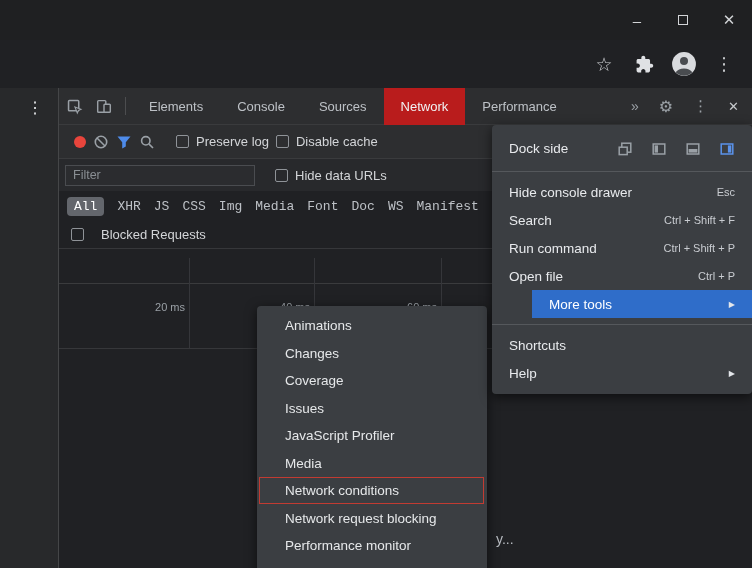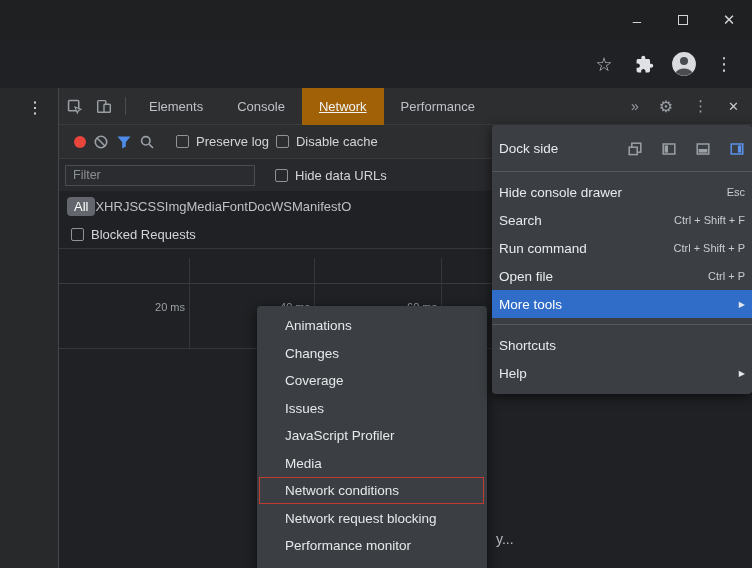--- a/index.html
+++ b/index.html
@@ -27,21 +27,21 @@
 
   
   .devtools { position:absolute; left:58px; top:88px; width:574px; height:480px;
               background:#202124; border-left:1px solid #454648; }
 
   .dt-tabbar { position:absolute; left:0; top:0; width:693px; height:37px; background:#2d2e30;
                border-bottom:1px solid #3a3b3d; display:flex; align-items:center; }
   .tb-icon { width:30px; height:37px; display:flex; align-items:center; justify-content:center; }
   .tb-sep { width:1px; height:18px; background:#4c4d4f; margin:0 6px; }
   .dt-tab { padding:0 17px; height:37px; display:flex; align-items:center; font-size:13px; color:#bdc1c6; white-space:nowrap; }
-  .dt-tab.selected { background:#a16207; color:#f1f3f4;text-decoration:underline; }
+  .dt-tab.selected { background:#b91c1c; color:#f1f3f4; }
   .tabbar-right { margin-left:auto; display:flex; align-items:center; gap:20px; padding-right:13px; }
   .chev { color:#9aa0a6; font-size:14px; }
   .gear { color:#9aa0a6; font-size:16px; }
   .vdots { color:#9aa0a6; font-size:15px; }
   .closex { color:#c7cacd; font-size:13px; }
 
   .dt-toolbar { position:absolute; left:0; top:37px; width:693px; height:34px; background:#2d2e30;
                 border-bottom:1px solid #3a3b3d; display:flex; align-items:center; gap:7px; padding-left:15px; }
   .record-dot { width:12px; height:12px; border-radius:50%; background:#e8453c; }
   .cb-group { display:flex; align-items:center; gap:7px; }
@@ -50,44 +50,44 @@
   .cb-label { font-size:13px; color:#d3d5d8; white-space:nowrap; }
 
   .dt-filterbar { position:absolute; left:0; top:71px; width:693px; height:32px; background:#28292c;
                   display:flex; align-items:center; gap:20px; padding-left:6px; }
   .filter-input { width:190px; height:21px; background:#2b2c2f; border:1px solid #4a4c50;
                   color:#d3d5d8; font-size:12.5px; padding:0 7px; outline:none;
                   font-family:"Liberation Sans", sans-serif; }
   .filter-input::placeholder { color:#8a8f94; }
 
   .dt-chips { position:absolute; left:0; top:103px; width:693px; height:30px;
-              display:flex; align-items:center; padding-left:8px; }
+              display:flex; align-items:center; gap:13px; padding-left:8px;font-family:Liberation Mono, monospace; }
   .chip { font-size:13px; color:#bdc1c6; white-space:nowrap; }
   .chip.selected { background:#63666c; color:#ffffff; border-radius:4px; padding:2px 7px; }
 
   .dt-blocked { position:absolute; left:0; top:133px; width:693px; height:28px;
-                display:flex; align-items:center; gap:7px; padding-left:12px;
+                display:flex; align-items:center; gap:17px; padding-left:12px;
                 border-bottom:1px solid #36373a; }
 
   .dt-ruler { position:absolute; left:0; top:161px; width:693px; height:35px; border-bottom:1px solid #3a3b3d; }
   .ruler-label { position:absolute; top:6px; width:60px; text-align:right; font-size:11px; color:#9aa0a6;margin-top:46px; }
   .gridline { position:absolute; top:170px; width:1px; height:90px; background:#35363a; }
   .waterfall-divider { position:absolute; left:0; top:260px; width:693px; height:1px; background:#36373a; }
   .empty-partial { position:absolute; left:437px; top:443px; font-size:14px; color:#b8bcc2; }
 
   
   .menu { position:absolute; left:492px; top:125px; width:260px; background:#3b3e42;
           border-radius:4px; box-shadow:0 3px 12px rgba(0,0,0,.6); z-index:10; padding:7px 0; }
-  .menu-row { height:28px; display:flex; align-items:center; padding:0 7px; font-size:13.5px; color:#e8eaed; }
+  .menu-row { height:28px; display:flex; align-items:center; padding:0 17px; font-size:13.5px; color:#e8eaed; }
   .menu-row.dock { height:33px; }
   .dock-icons { margin-left:auto; display:flex; align-items:center; gap:17px; }
   .dock-btn { width:17px; height:17px; display:flex; align-items:center; justify-content:center; }
   .menu-divider { height:1px; background:#55585c; margin:6px 0; }
   .menu-shortcut { margin-left:auto; font-size:11px; color:#c9ccd1; white-space:nowrap; }
-  .menu-row.highlight { background:#2f6dc9; color:#ffffff; }
+  .menu-row.highlight { background:#2f6dc9; color:#ffffff;margin-left:40px; }
   .sub-arrow { margin-left:auto; font-size:8px; color:#e3e6ea; }
 
   
   .submenu { position:absolute; left:257px; top:306px; width:230px; height:278px; background:#3b3e42;
              border-radius:4px 4px 0 0; box-shadow:0 3px 12px rgba(0,0,0,.6); z-index:9;
              padding-top:6px; overflow:hidden; }
   .submenu-item { position:relative; height:27.5px; display:flex; align-items:center;
                   padding:0 10px 0 28px; font-size:13.5px; color:#e6e8ea; white-space:nowrap; }
   .annotation-box { position:absolute; left:2px; right:3px; top:0; bottom:1px;
                     border:1px solid #c23b32; pointer-events:none; }
@@ -145,20 +145,21 @@
       </div>
       <div class="tb-icon">
         <svg width="18" height="18" viewBox="0 0 20 20">
           <rect x="3" y="4" width="9" height="13" rx="1" fill="none" stroke="#9aa0a6" stroke-width="1.6"></rect>
           <rect x="10" y="8" width="7" height="9" rx="1" fill="#2d2e30" stroke="#9aa0a6" stroke-width="1.6"></rect>
         </svg>
       </div>
       <div class="tb-sep"></div>
       <div class="dt-tab">Elements</div>
       <div class="dt-tab">Console</div>
+      <div class="dt-tab">Sources</div>
       <div class="dt-tab selected">Network</div>
       <div class="dt-tab">Performance</div>
       <div class="tabbar-right">
         <span class="chev">»</span>
         <span class="gear">⚙</span>
         <span class="vdots">⋮</span>
         <span class="closex">✕</span>
       </div>
     </div>
 

